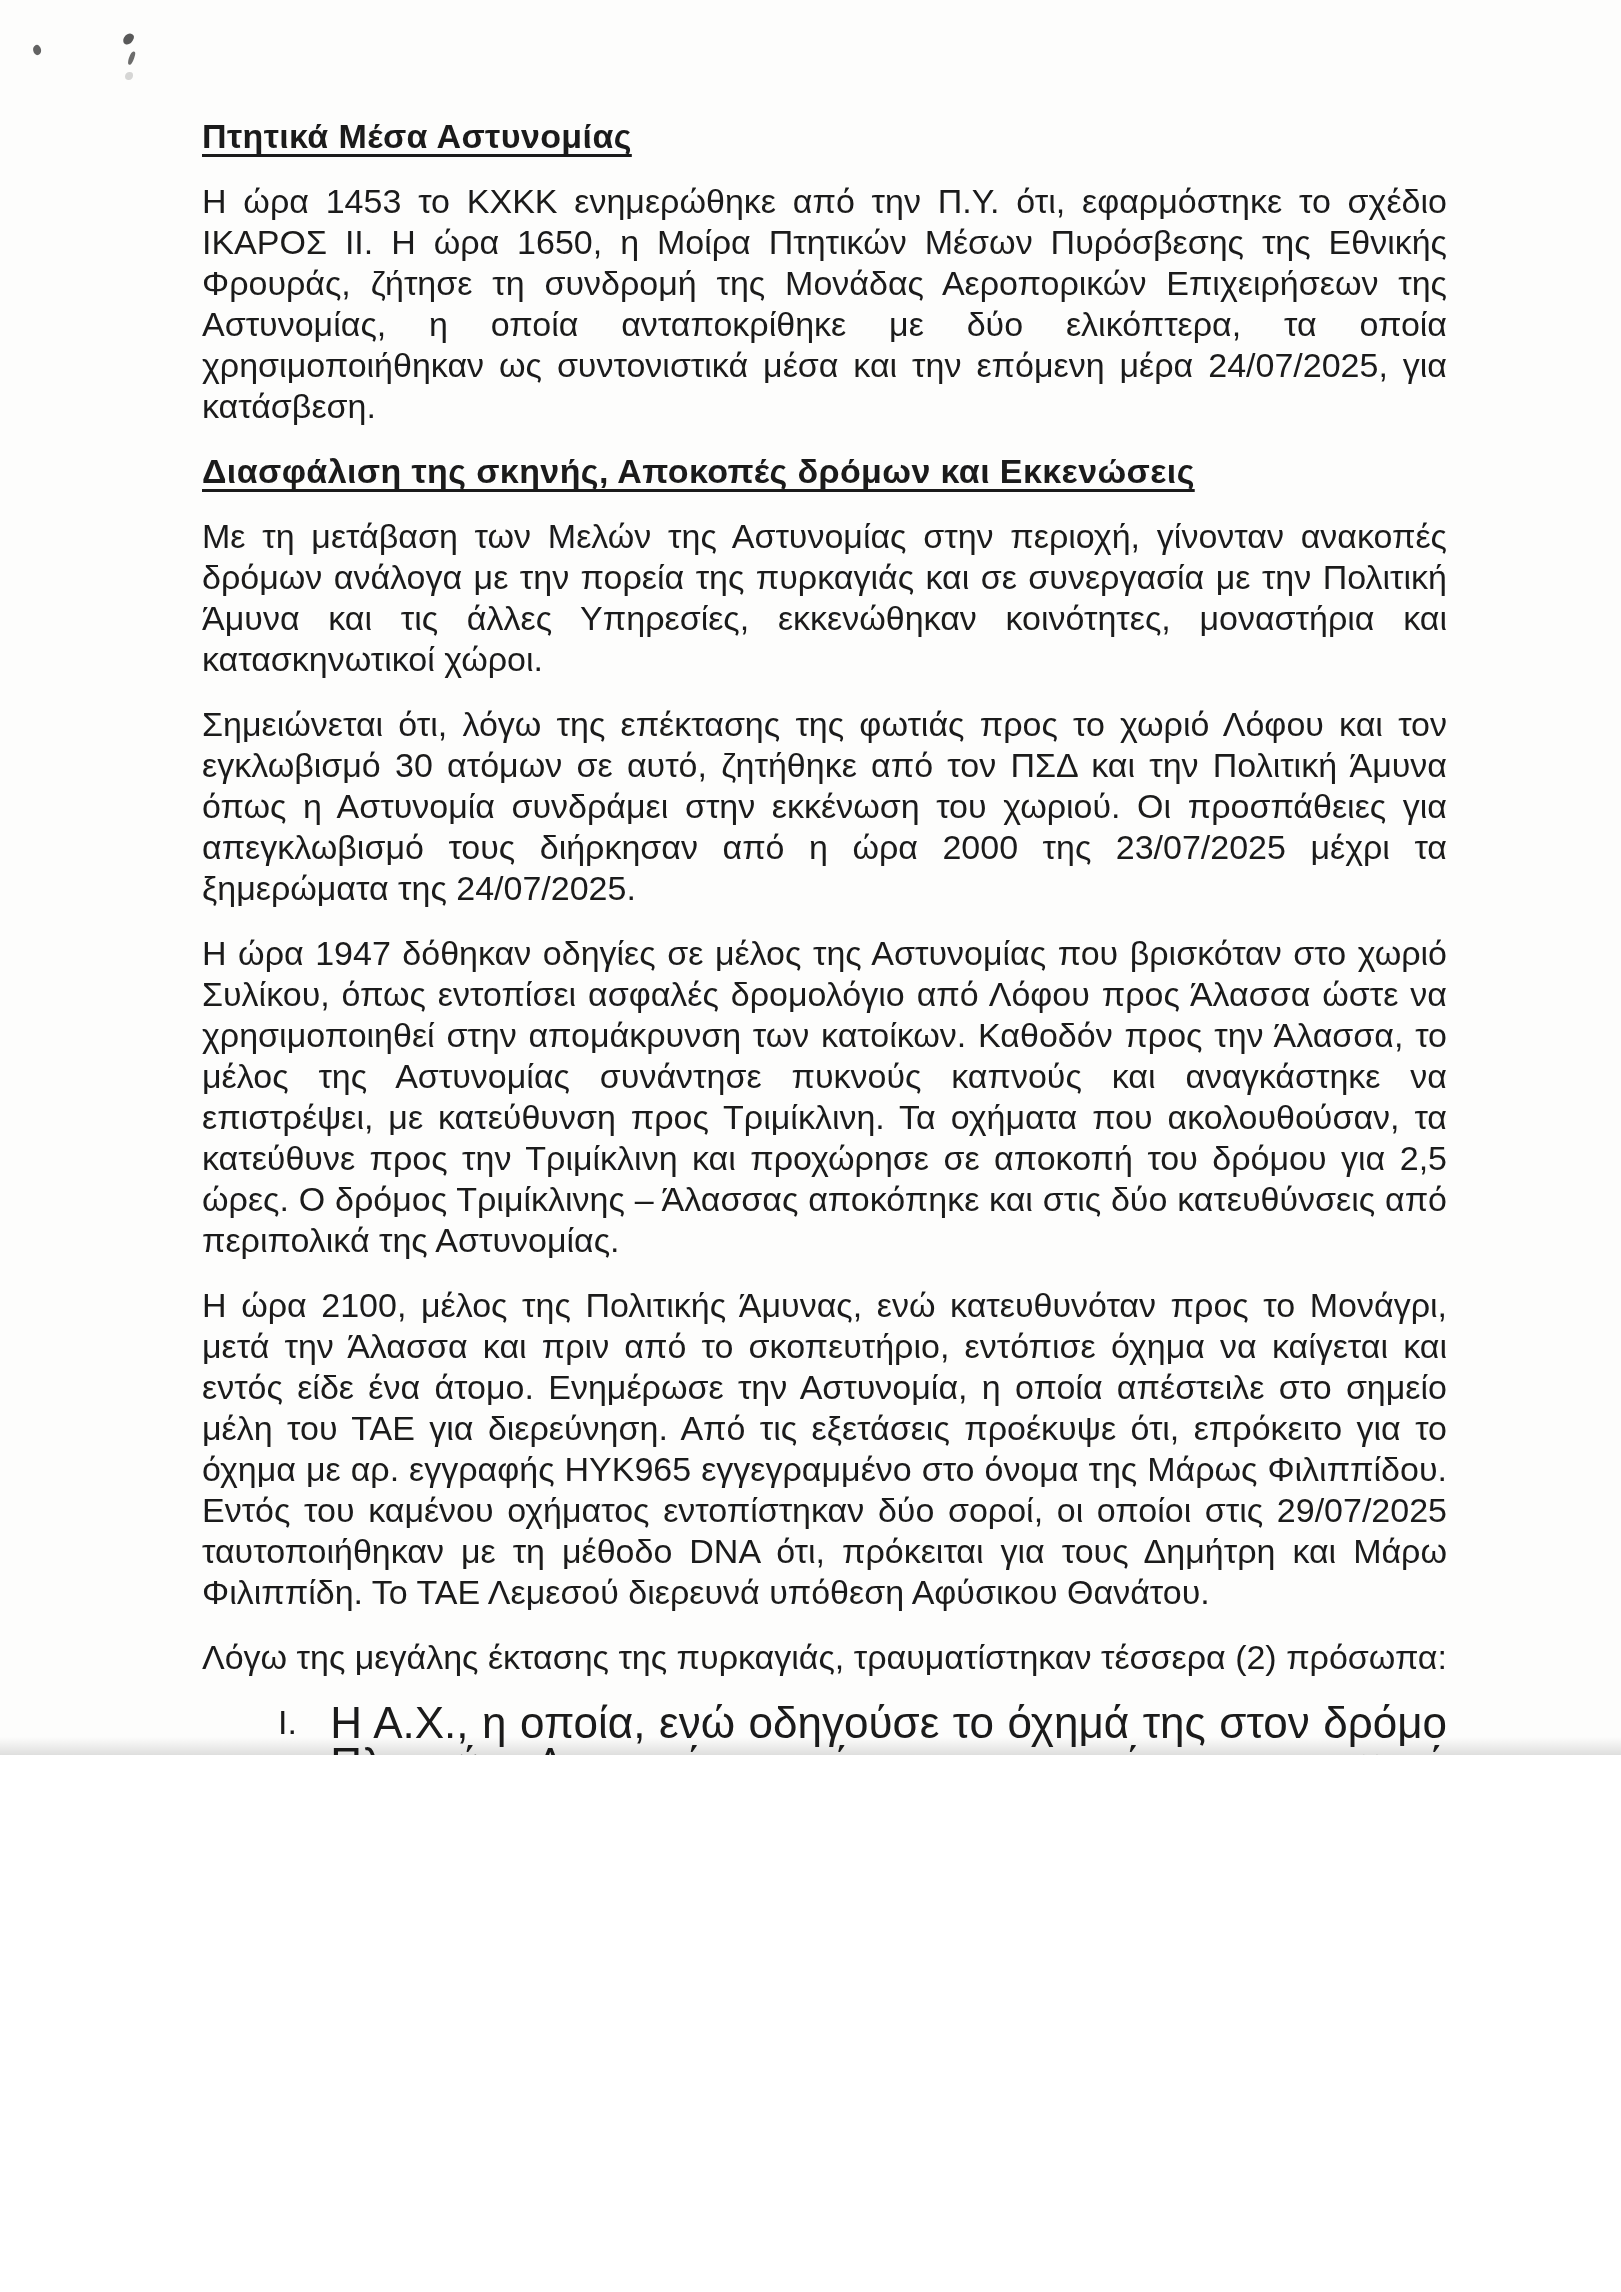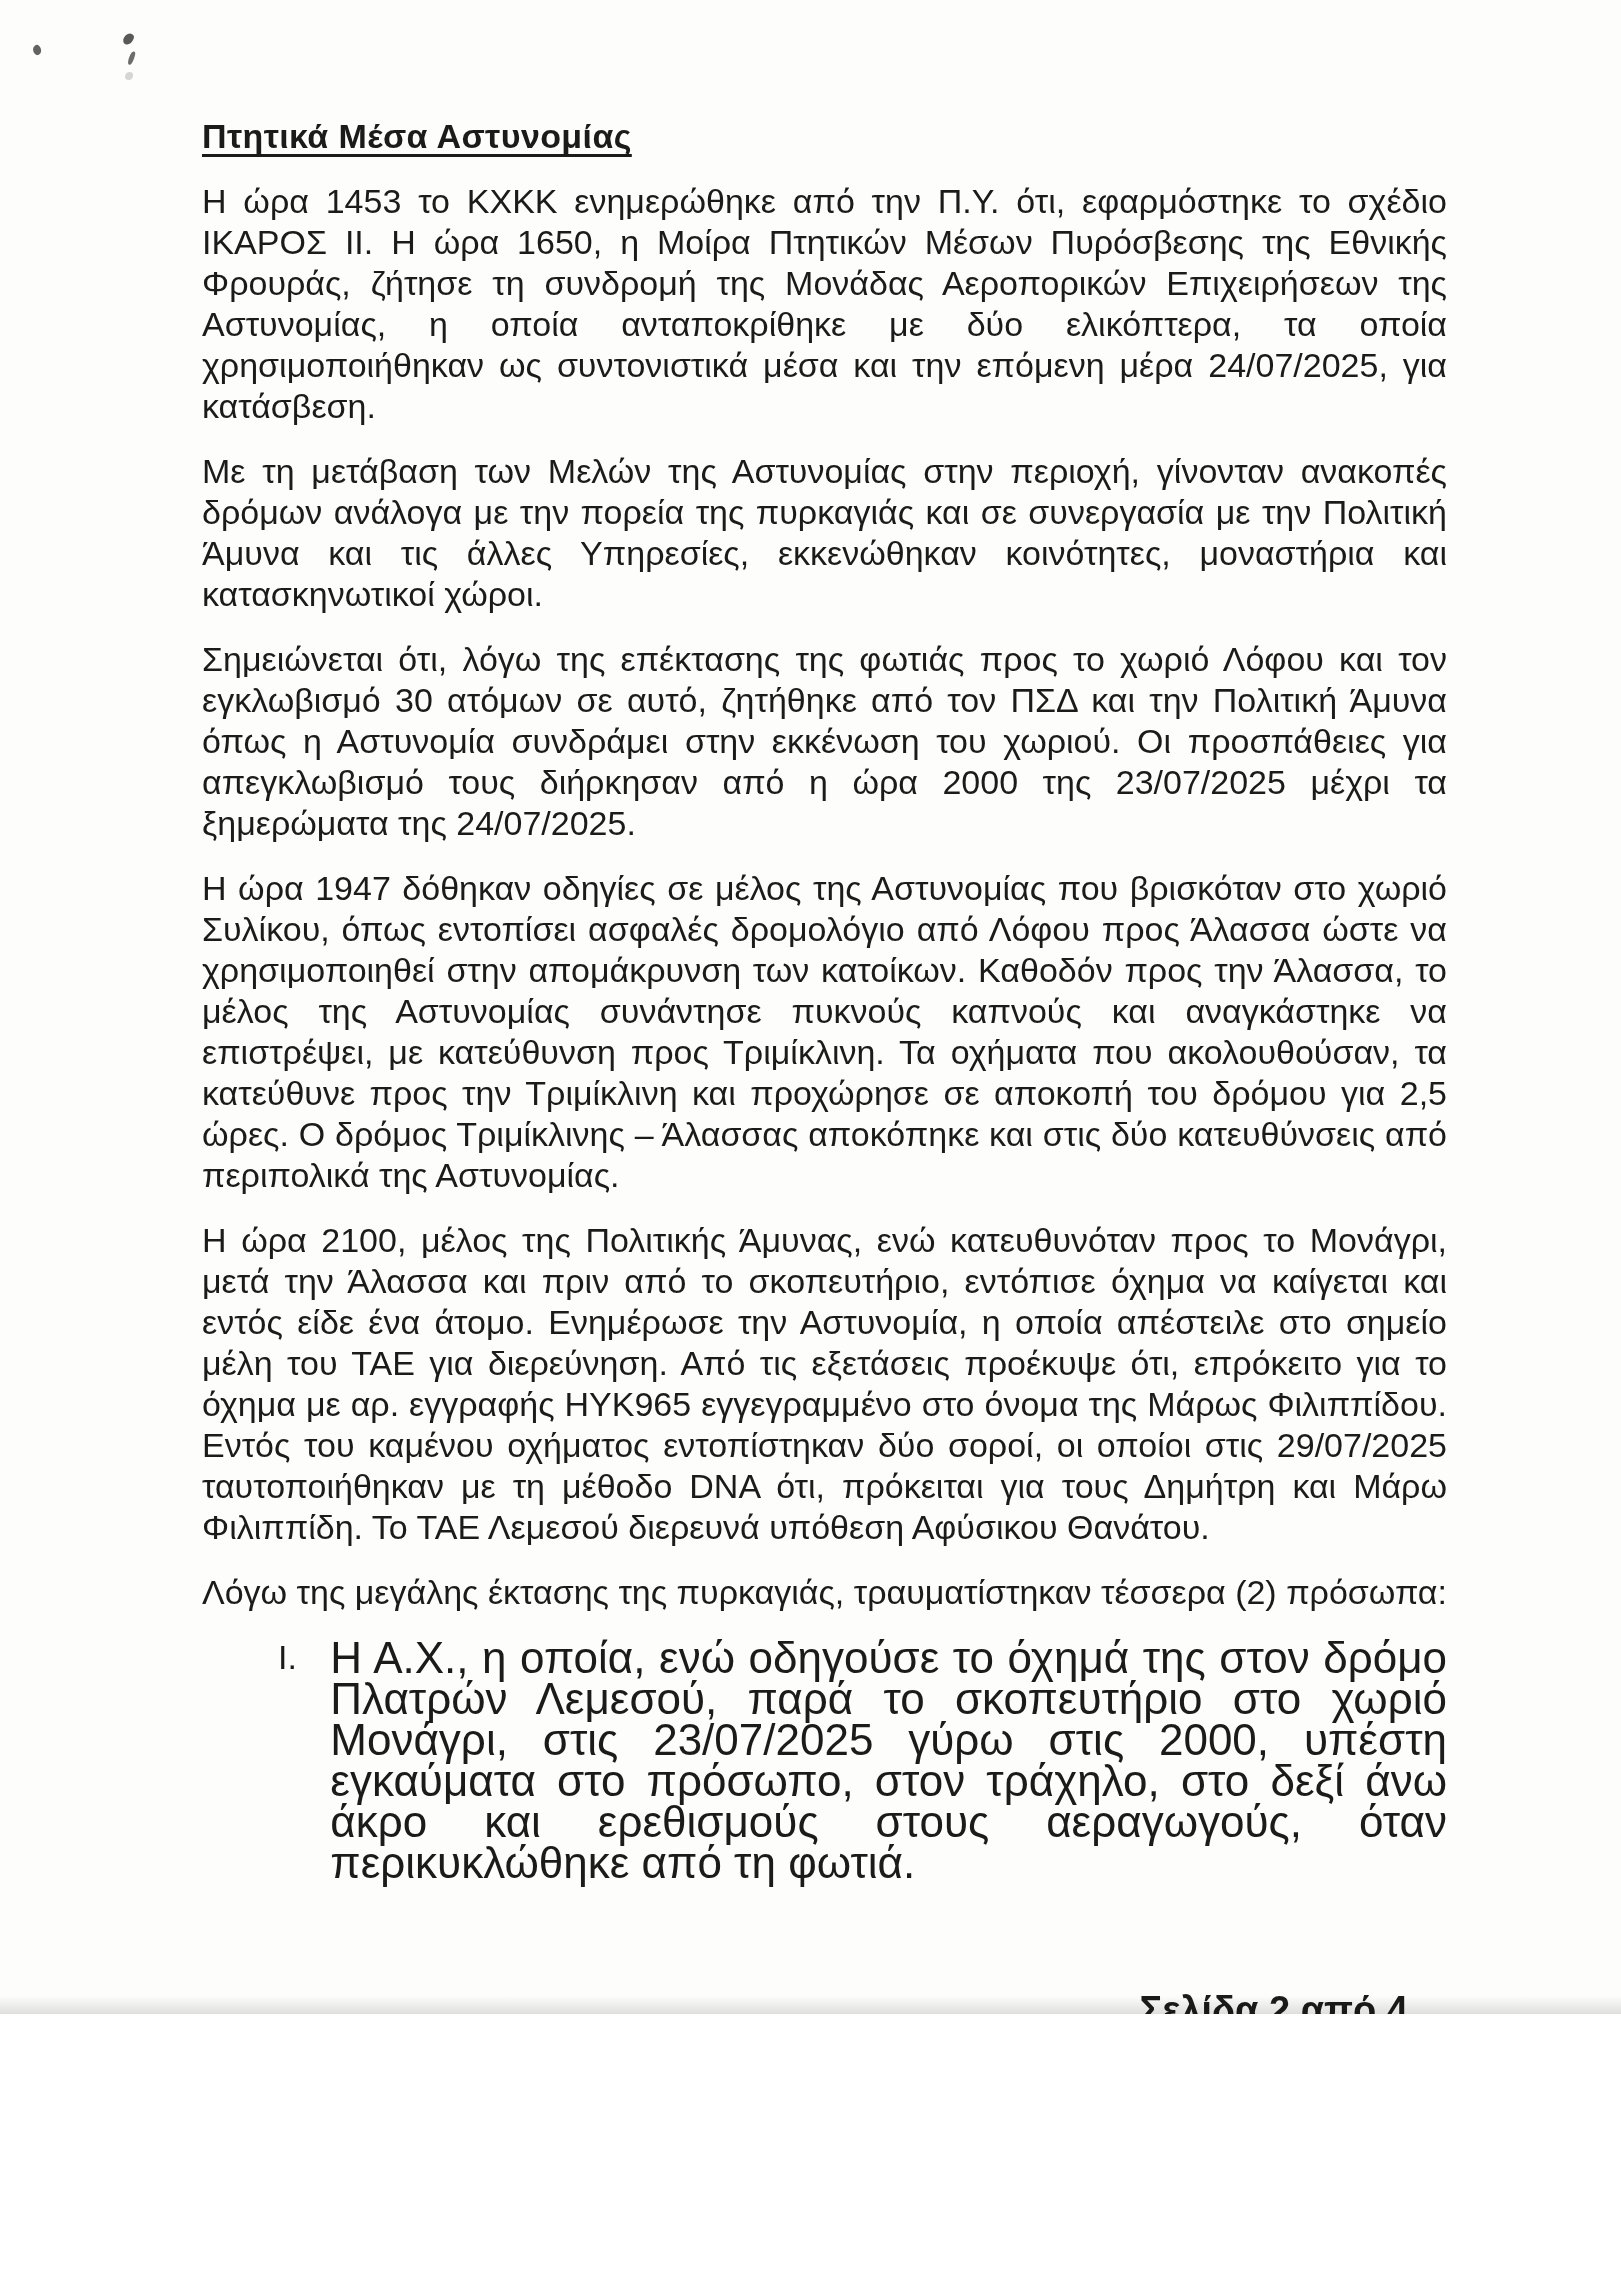--- a/index.html
+++ b/index.html
@@ -3,21 +3,21 @@
 <meta charset="utf-8">
 <style>
   html, body {
     margin: 0;
     padding: 0;
     background: #ffffff;
   }
   .page {
     position: relative;
     width: 1621px;
-    height: 2014px;
+    height: 1755px;
     background: #fdfdfc;
     font-family: "Liberation Sans", "DejaVu Sans", sans-serif;
     color: #1b1b1b;
     overflow: hidden;
   }
   .content {
     position: absolute;
     left: 202px;
     top: 116px;
     width: 1245px;
@@ -103,20 +103,21 @@
   <span class="speck s1"></span>
   <span class="speck s2"></span>
   <span class="speck s3"></span>
   <span class="speck s4"></span>
 
   <div class="content">
 
     <div class="sec-heading">Πτητικά Μέσα Αστυνομίας</div>
     <p class="body-par">Η ώρα 1453 το ΚΧΚΚ ενημερώθηκε από την Π.Υ. ότι, εφαρμόστηκε το σχέδιο ΙΚΑΡΟΣ ΙΙ. Η ώρα 1650, η Μοίρα Πτητικών Μέσων Πυρόσβεσης της Εθνικής Φρουράς, ζήτησε τη συνδρομή της Μονάδας Αεροπορικών Επιχειρήσεων της Αστυνομίας, η οποία ανταποκρίθηκε με δύο ελικόπτερα, τα οποία χρησιμοποιήθηκαν ως συντονιστικά μέσα και την επόμενη μέρα 24/07/2025, για κατάσβεση.</p>
 
+    <div class="sec-heading">Διασφάλιση της σκηνής, Αποκοπές δρόμων και Εκκενώσεις</div>
     <p class="body-par">Με τη μετάβαση των Μελών της Αστυνομίας στην περιοχή, γίνονταν ανακοπές δρόμων ανάλογα με την πορεία της πυρκαγιάς και σε συνεργασία με την Πολιτική Άμυνα και τις άλλες Υπηρεσίες, εκκενώθηκαν κοινότητες, μοναστήρια και κατασκηνωτικοί χώροι.</p>
     <p class="body-par">Σημειώνεται ότι, λόγω της επέκτασης της φωτιάς προς το χωριό Λόφου και τον εγκλωβισμό 30 ατόμων σε αυτό, ζητήθηκε από τον ΠΣΔ και την Πολιτική Άμυνα όπως η Αστυνομία συνδράμει στην εκκένωση του χωριού. Οι προσπάθειες για απεγκλωβισμό τους διήρκησαν από η ώρα 2000 της 23/07/2025 μέχρι τα ξημερώματα της 24/07/2025.</p>
     <p class="body-par">Η ώρα 1947 δόθηκαν οδηγίες σε μέλος της Αστυνομίας που βρισκόταν στο χωριό Συλίκου, όπως εντοπίσει ασφαλές δρομολόγιο από Λόφου προς Άλασσα ώστε να χρησιμοποιηθεί στην απομάκρυνση των κατοίκων. Καθοδόν προς την Άλασσα, το μέλος της Αστυνομίας συνάντησε πυκνούς καπνούς και αναγκάστηκε να επιστρέψει, με κατεύθυνση προς Τριμίκλινη. Τα οχήματα που ακολουθούσαν, τα κατεύθυνε προς την Τριμίκλινη και προχώρησε σε αποκοπή του δρόμου για 2,5 ώρες. Ο δρόμος Τριμίκλινης – Άλασσας αποκόπηκε και στις δύο κατευθύνσεις από περιπολικά της Αστυνομίας.</p>
 
     <p class="body-par">Η ώρα 2100, μέλος της Πολιτικής Άμυνας, ενώ κατευθυνόταν προς το Μονάγρι, μετά την Άλασσα και πριν από το σκοπευτήριο, εντόπισε όχημα να καίγεται και εντός είδε ένα άτομο. Ενημέρωσε την Αστυνομία, η οποία απέστειλε στο σημείο μέλη του ΤΑΕ για διερεύνηση. Από τις εξετάσεις προέκυψε ότι, επρόκειτο για το όχημα με αρ. εγγραφής HYK965 εγγεγραμμένο στο όνομα της Μάρως Φιλιππίδου. Εντός του καμένου οχήματος εντοπίστηκαν δύο σοροί, οι οποίοι στις 29/07/2025 ταυτοποιήθηκαν με τη μέθοδο DNA ότι, πρόκειται για τους Δημήτρη και Μάρω Φιλιππίδη. Το ΤΑΕ Λεμεσού διερευνά υπόθεση Αφύσικου Θανάτου.</p>
 
     <p class="body-par">Λόγω της μεγάλης έκτασης της πυρκαγιάς, τραυματίστηκαν τέσσερα (2) πρόσωπα:</p>
 
     <div class="numbered-item">
       <span class="marker">Ι.</span>

